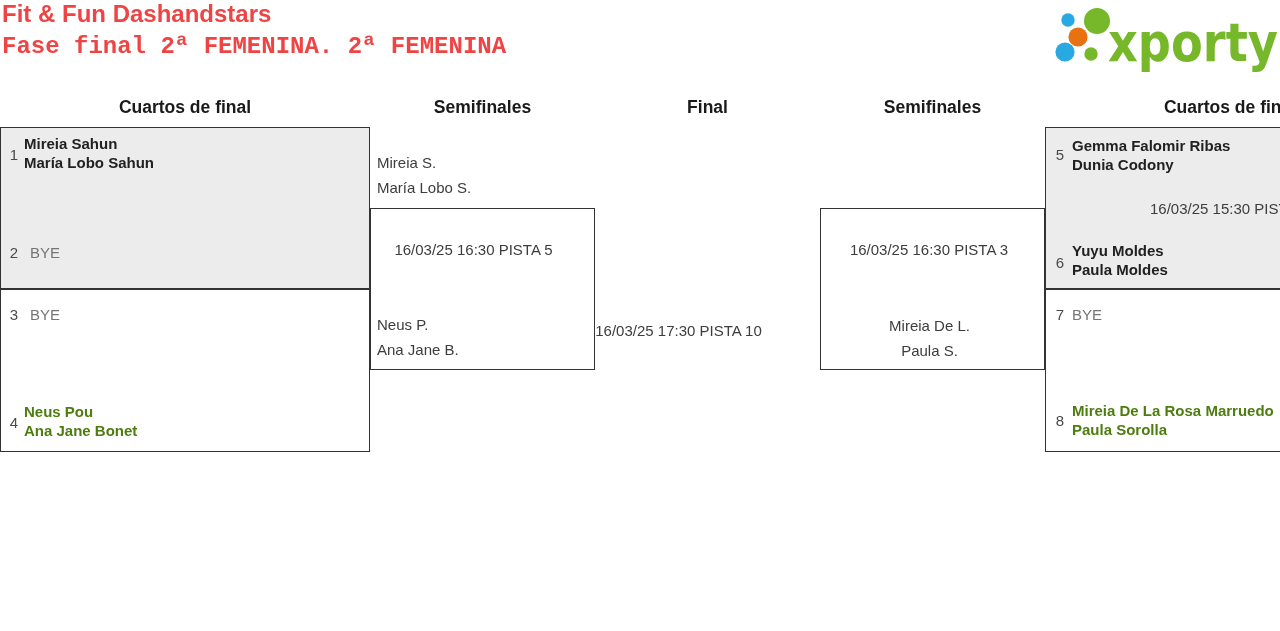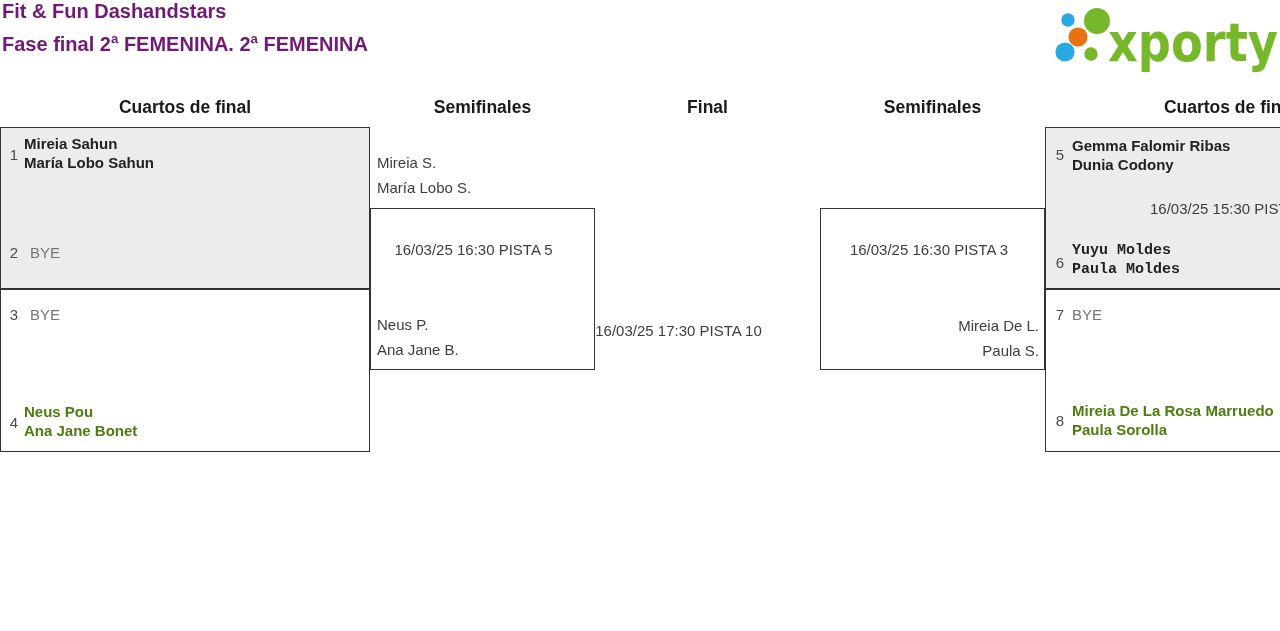--- a/index.html
+++ b/index.html
@@ -2,40 +2,40 @@
 <html><head>
 <meta charset="utf-8">
 <style>
   html,body{margin:0;padding:0;}
   body{
     width:1280px;height:631px;position:relative;overflow:hidden;
     background:#ffffff;font-family:"Liberation Sans",sans-serif;
     -webkit-font-smoothing:antialiased;
   }
   .abs{position:absolute;}
-  .title-line{font-size:20px;font-weight:600;color:#701a75;white-space:nowrap;}
+  .title-line{font-size:24px;font-weight:600;color:#ef4444;white-space:nowrap;}
   .round-hdr{font-size:17.5px;font-weight:600;color:#1a1a1a;text-align:center;white-space:nowrap;}
   .box{position:absolute;border:1px solid #333333;box-sizing:border-box;background:#ffffff;}
   .box.seeded{background:#ececec;}
   .pline{font-size:15px;height:19px;line-height:19px;white-space:nowrap;}
   .name{font-weight:600;color:#212121;}
   .name-bold{font-weight:700;color:#4d7c0f;}
   .name-light{font-weight:400;color:#3d3d3d;margin-top:6px;}
   .bye{font-weight:400;color:#757575;}
   .seed-num{font-size:15px;font-weight:400;color:#4a4a4a;width:16px;text-align:center;line-height:19px;}
   .sched{font-size:15px;font-weight:400;color:#3d3d3d;line-height:19px;white-space:nowrap;}
   .center{text-align:center;}
-  .right{text-align:right;}
+  .right{text-align:center;}
   svg text.wordmark{font-family:"DejaVu Sans",sans-serif;font-weight:bold;}
 </style>
 </head>
 <body>
 
 <div class="abs title-line" style="left:2px;top:0px;">Fit &amp; Fun Dashandstars</div>
-<div class="abs title-line" style="left:2px;top:33px;">Fase final 2ª FEMENINA. 2ª FEMENINA</div>
+<div class="abs title-line" style="left:2px;top:33px;font-family:Liberation Mono, monospace;">Fase final 2ª FEMENINA. 2ª FEMENINA</div>
 
 <div class="abs" style="left:1044px;top:0px;width:236px;height:80px;">
   <svg width="236" height="80" viewBox="0 0 236 80">
     <circle cx="24" cy="20" r="6.7" fill="#29a9e1"></circle>
     <circle cx="53" cy="21" r="13" fill="#76b82a"></circle>
     <circle cx="34" cy="37" r="9.6" fill="#e87211"></circle>
     <circle cx="21" cy="52" r="9.6" fill="#29a9e1"></circle>
     <circle cx="47" cy="54" r="6.7" fill="#76b82a"></circle>
     <text class="wordmark" x="64" y="61" font-size="54" textLength="170" lengthAdjust="spacingAndGlyphs" fill="#76b82a">xporty</text>
   </svg>
@@ -88,21 +88,21 @@
   <div class="pline name-light">Paula S.</div>
 </div>
 
 <div class="abs seed-num" style="left:1052px;top:145px;">5</div>
 <div class="abs" style="left:1072px;top:136px;">
   <div class="pline name">Gemma Falomir Ribas</div>
   <div class="pline name">Dunia Codony</div>
 </div>
 <div class="abs sched" style="left:1150px;top:199px;">16/03/25 15:30 PISTA</div>
 <div class="abs seed-num" style="left:1052px;top:253px;">6</div>
-<div class="abs" style="left:1072px;top:241px;font-family:Liberation Mono, monospace;">
+<div class="abs" style="left:1072px;top:241px;">
   <div class="pline name">Yuyu Moldes</div>
   <div class="pline name">Paula Moldes</div>
 </div>
 
 <div class="abs seed-num" style="left:1052px;top:305px;">7</div>
 <div class="abs pline bye" style="left:1072px;top:305px;">BYE</div>
 <div class="abs seed-num" style="left:1052px;top:411px;">8</div>
 <div class="abs" style="left:1072px;top:401px;">
   <div class="pline name-bold">Mireia De La Rosa Marruedo</div>
   <div class="pline name-bold">Paula Sorolla</div>

